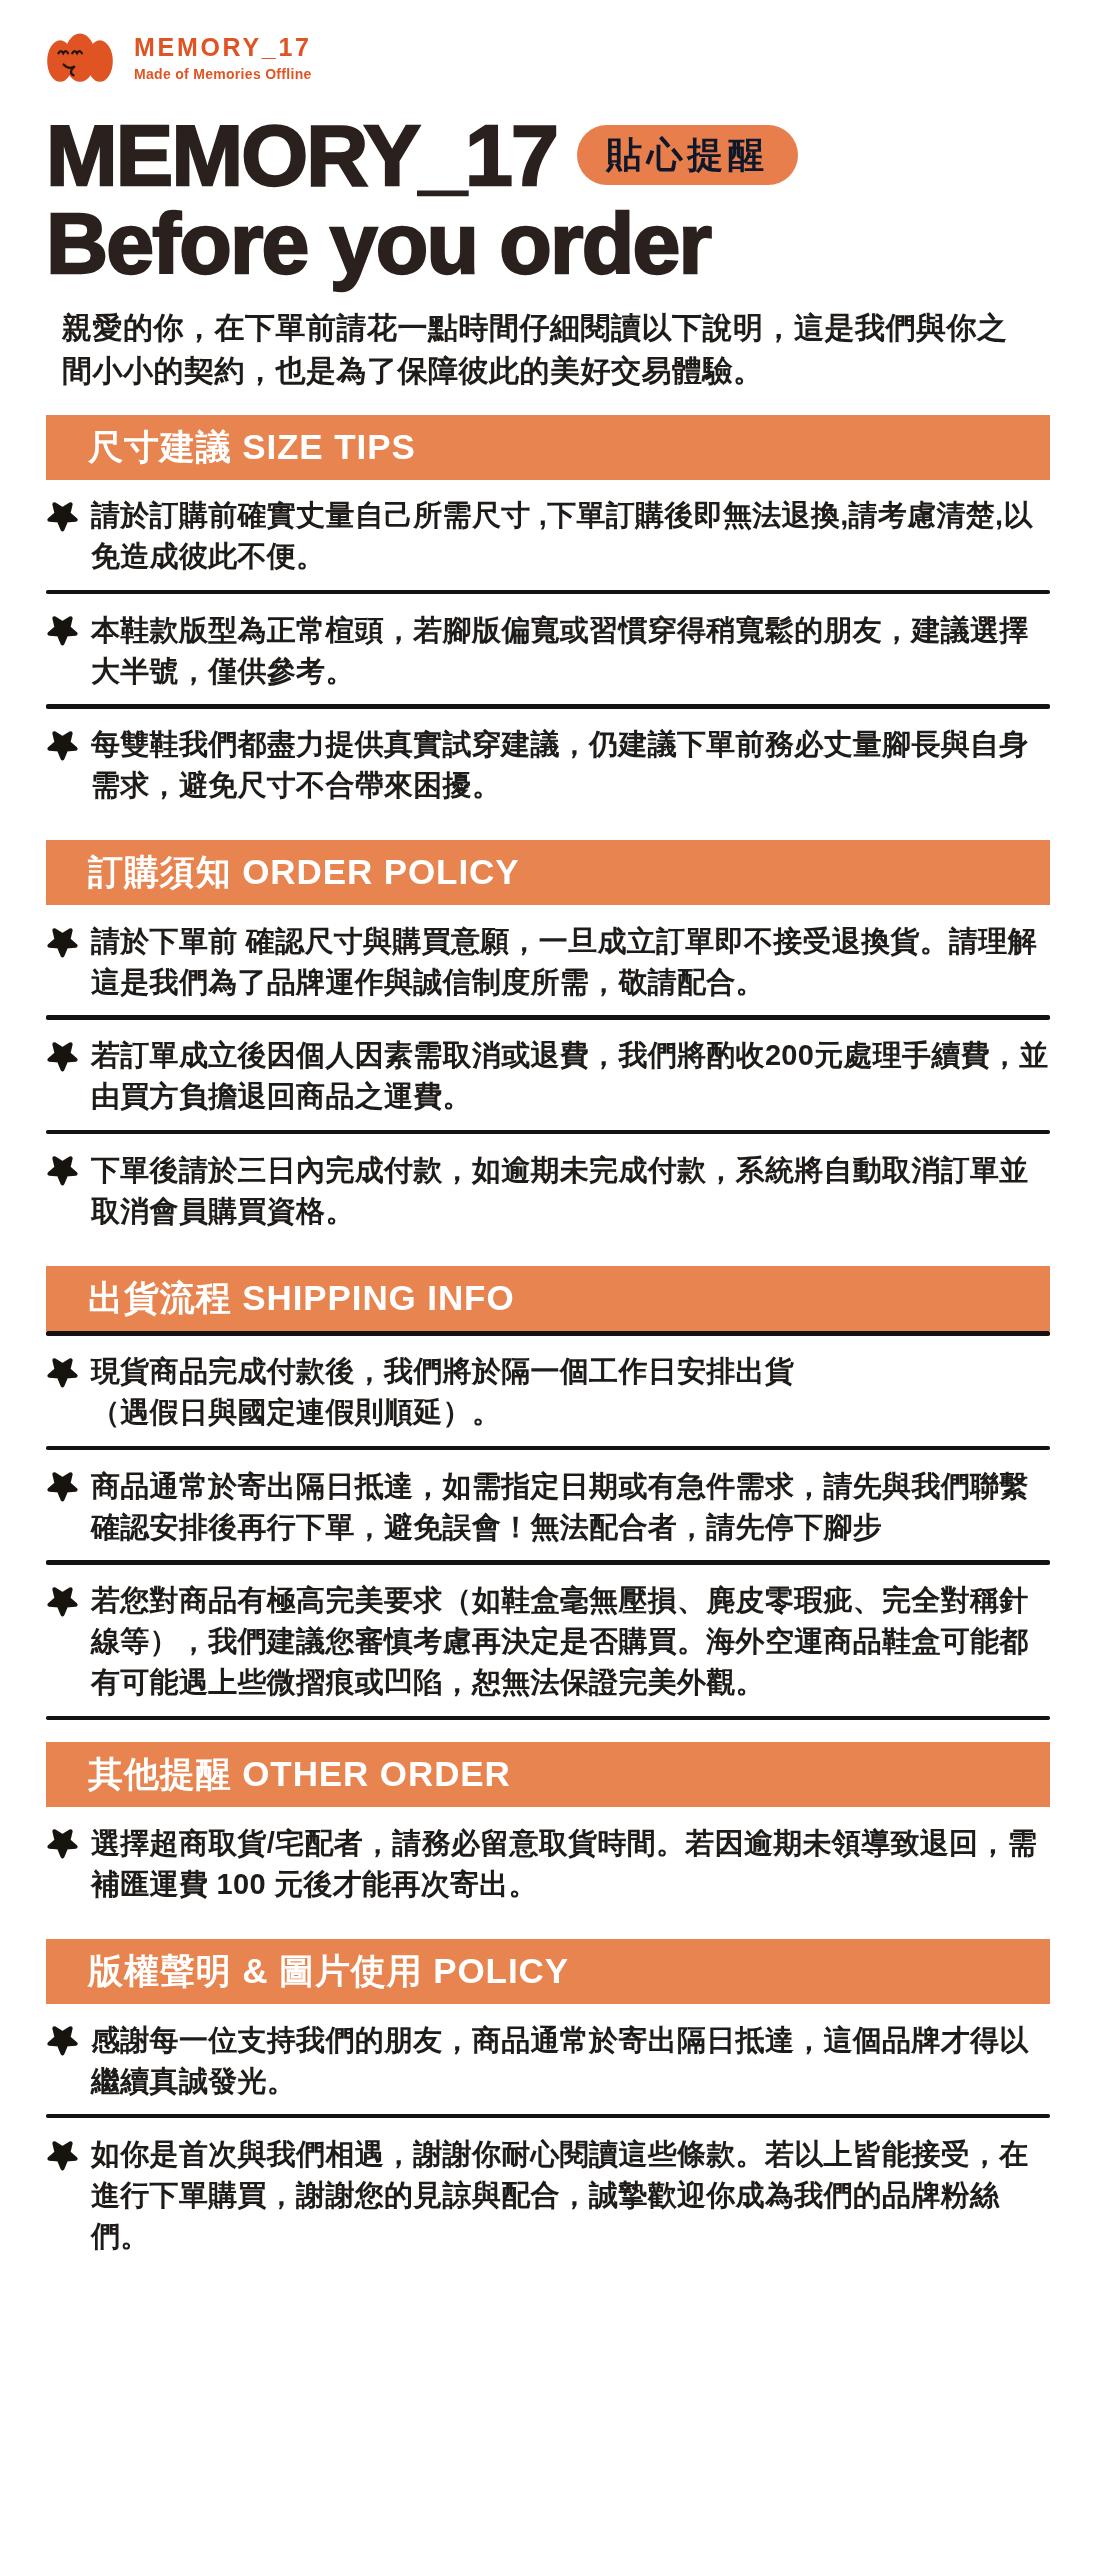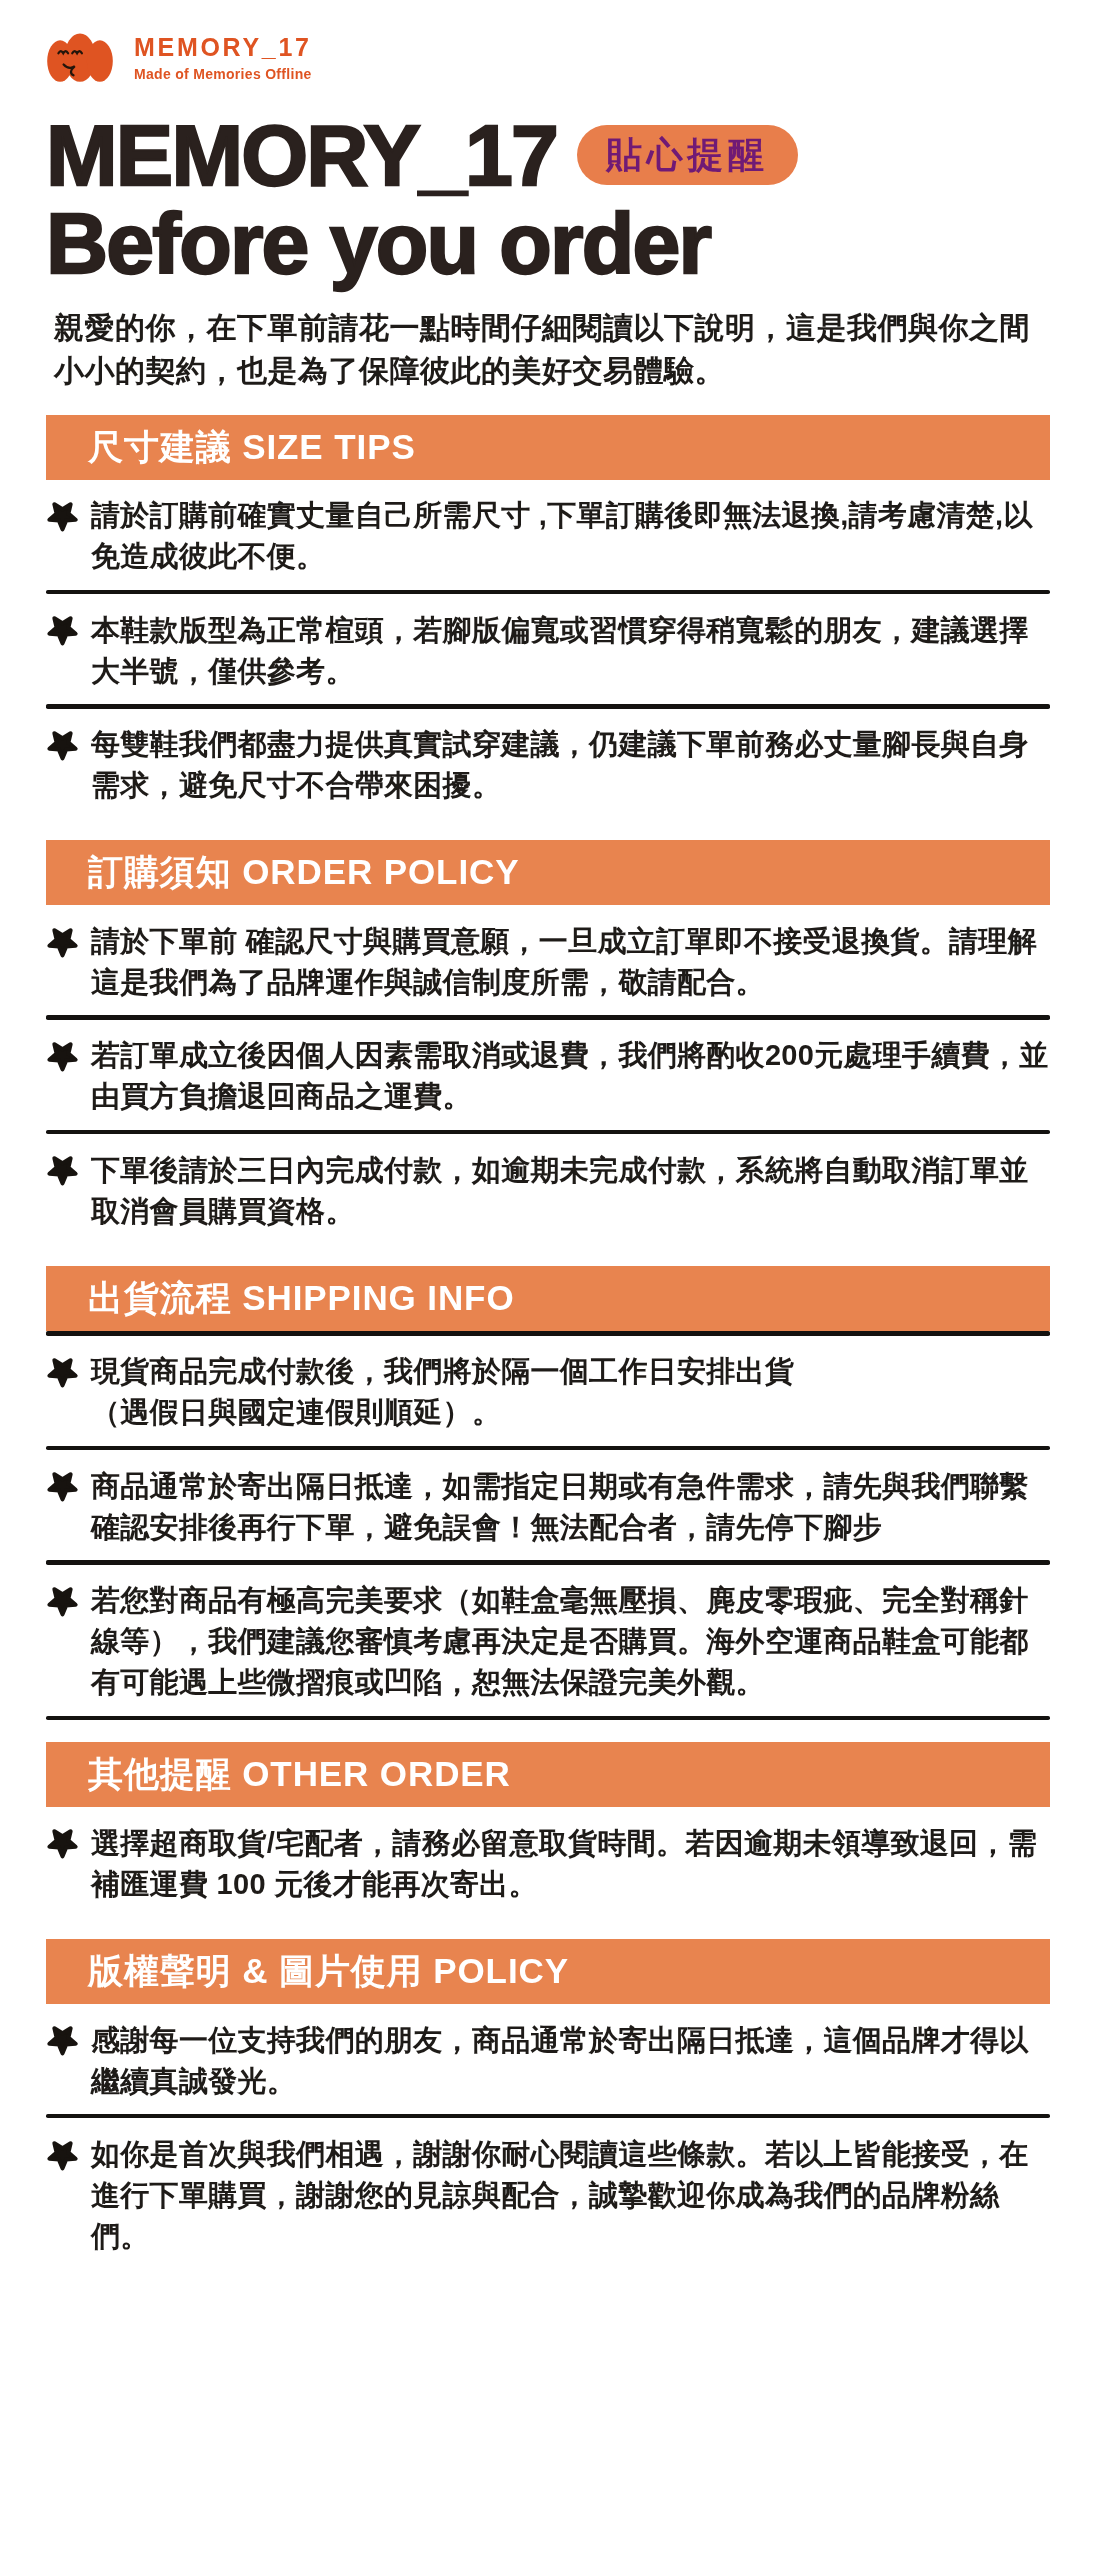--- a/index.html
+++ b/index.html
@@ -20,25 +20,25 @@
   .logo-row{display:flex;align-items:center;gap:20px;margin-top:5.5px;}
   .logo-texts{display:flex;flex-direction:column;}
   .logo-name{color:var(--brand);font-weight:700;font-size:25px;letter-spacing:2.7px;line-height:1;}
   .logo-tag{color:var(--brand);font-weight:700;font-size:14px;margin-top:7.3px;letter-spacing:0.3px;line-height:1;text-align:right;}
 
   
   .title{margin:24px 0 0;color:var(--title);font-weight:700;font-size:86px;line-height:1.03;
          letter-spacing:-1.8px;-webkit-text-stroke:2.3px var(--title);}
   .title .line1{display:flex;align-items:center;gap:20px;}
   .title .line2{display:block;}
-  .badge{-webkit-text-stroke:0;background:var(--badge);color:#701a75;font-size:36px;font-weight:700;
+  .badge{-webkit-text-stroke:0;background:var(--badge);color:#0f172a;font-size:36px;font-weight:700;
          letter-spacing:4.6px;line-height:1;padding:12px 29px;border-radius:46px;white-space:nowrap;}
 
   
-  .intro{margin:18px 8px 0;font-size:30px;line-height:1.45;font-weight:700;letter-spacing:0.5px;}
+  .intro{margin:18px 16px 0;font-size:30px;line-height:1.45;font-weight:700;letter-spacing:0.5px;}
 
   
   .bar{margin-top:22px;background:var(--bar);min-height:64px;display:flex;align-items:flex-start;
        padding:9px 42px;color:#fff;font-size:35px;font-weight:700;letter-spacing:0.9px;}
   .bullet{display:flex;gap:12px;padding:15.5px 0 12px;}
   .bullet .star{flex:0 0 auto;margin-top:3.7px;}
   .bullet .txt{font-size:29px;line-height:1.42;font-weight:600;letter-spacing:0.3px;white-space:pre-line;}
   .divider{height:4.6px;background:var(--div);border-radius:1.8px;}
 </style>
 </head>

